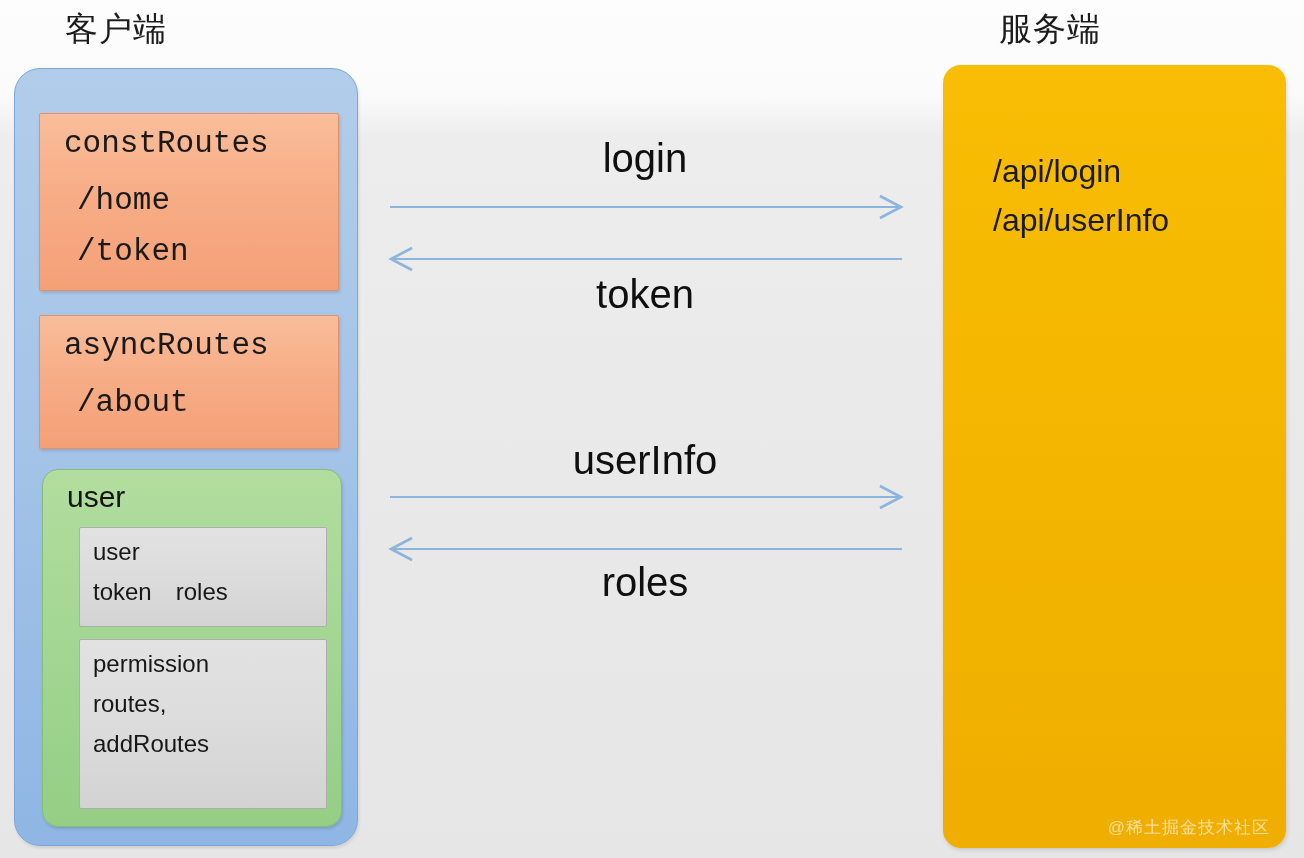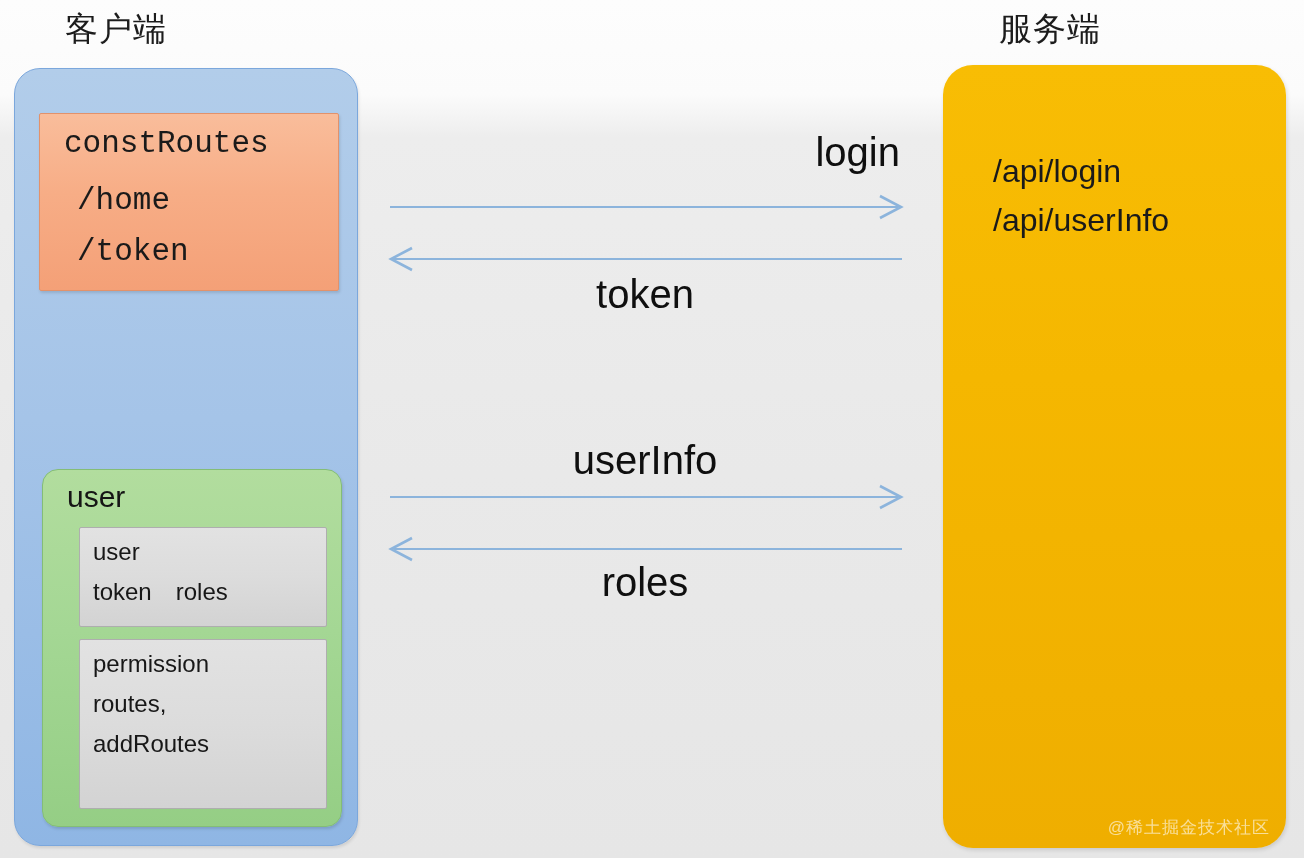--- a/index.html
+++ b/index.html
@@ -126,21 +126,21 @@
 
   
   #server-panel {
     position: absolute;
     left: 943px;
     top: 65px;
     width: 343px;
     height: 783px;
     box-sizing: border-box;
     background: linear-gradient(to bottom, #f8bd04 0%, #f5b700 40%, #efae00 100%);
-    border-radius: 30px;
+    border-radius: 18px;
     box-shadow: 1px 2px 4px rgba(0,0,0,0.13);
     overflow: hidden;
   }
   #server-endpoints {
     position: absolute;
     left: 50px;
     top: 90px;
   }
   .endpoint {
     font-size: 32px;
@@ -169,21 +169,21 @@
     line-height: 1;
     color: #0f0f0f;
     white-space: nowrap;
     text-align: center;
   }
   .arrow-svg {
     position: absolute;
     overflow: visible;
   }
 
-  #label-login    { left: 390px; top: 132px; width: 510px; text-align: right; }
+  #label-login    { left: 390px; top: 138px; width: 510px; }
   #arrow-login    { left: 390px; top: 196px; }
   #arrow-token    { left: 390px; top: 248px; }
   #label-token    { left: 390px; top: 274px; width: 510px; }
 
   #label-userinfo { left: 390px; top: 440px; width: 510px; }
   #arrow-userinfo { left: 390px; top: 486px; }
   #arrow-roles    { left: 390px; top: 538px; }
   #label-roles    { left: 390px; top: 562px; width: 510px; }
 </style>
 </head>
@@ -194,20 +194,24 @@
   <div class="panel-title" id="client-title">客户端</div>
 
   <div id="client-panel">
 
     <div class="inner-box route-box" id="const-routes-box">
       <div class="box-heading">constRoutes</div>
       <div class="route-item">/home</div>
       <div class="route-item">/token</div>
     </div>
 
+    <div class="inner-box route-box" id="async-routes-box">
+      <div class="box-heading">asyncRoutes</div>
+      <div class="route-item">/about</div>
+    </div>
 
     <div id="vuex-box">
       <div class="box-heading">user</div>
 
       <div class="gray-box" id="user-store-box">
         <div class="store-line">user</div>
         <div class="store-line">
           <span>token</span><span class="gap"></span><span>roles</span>
         </div>
       </div>

